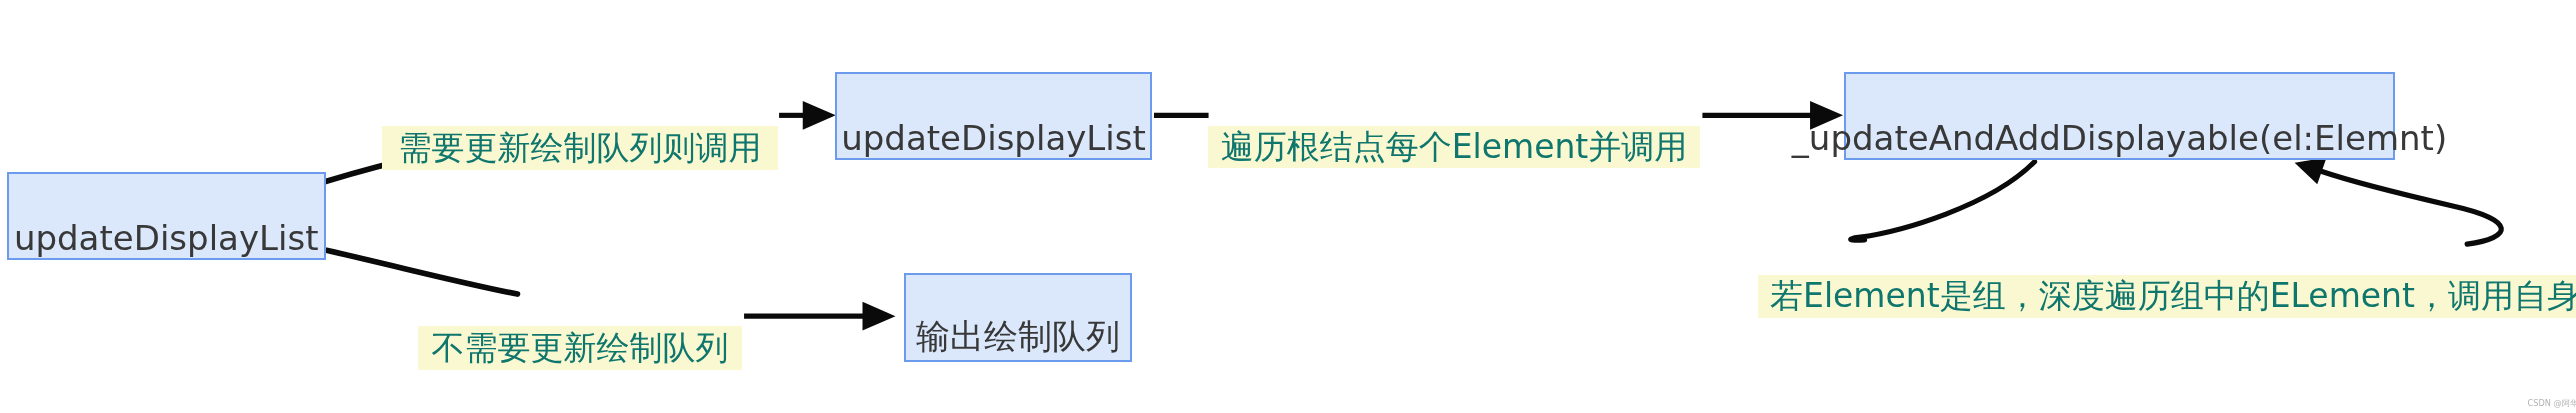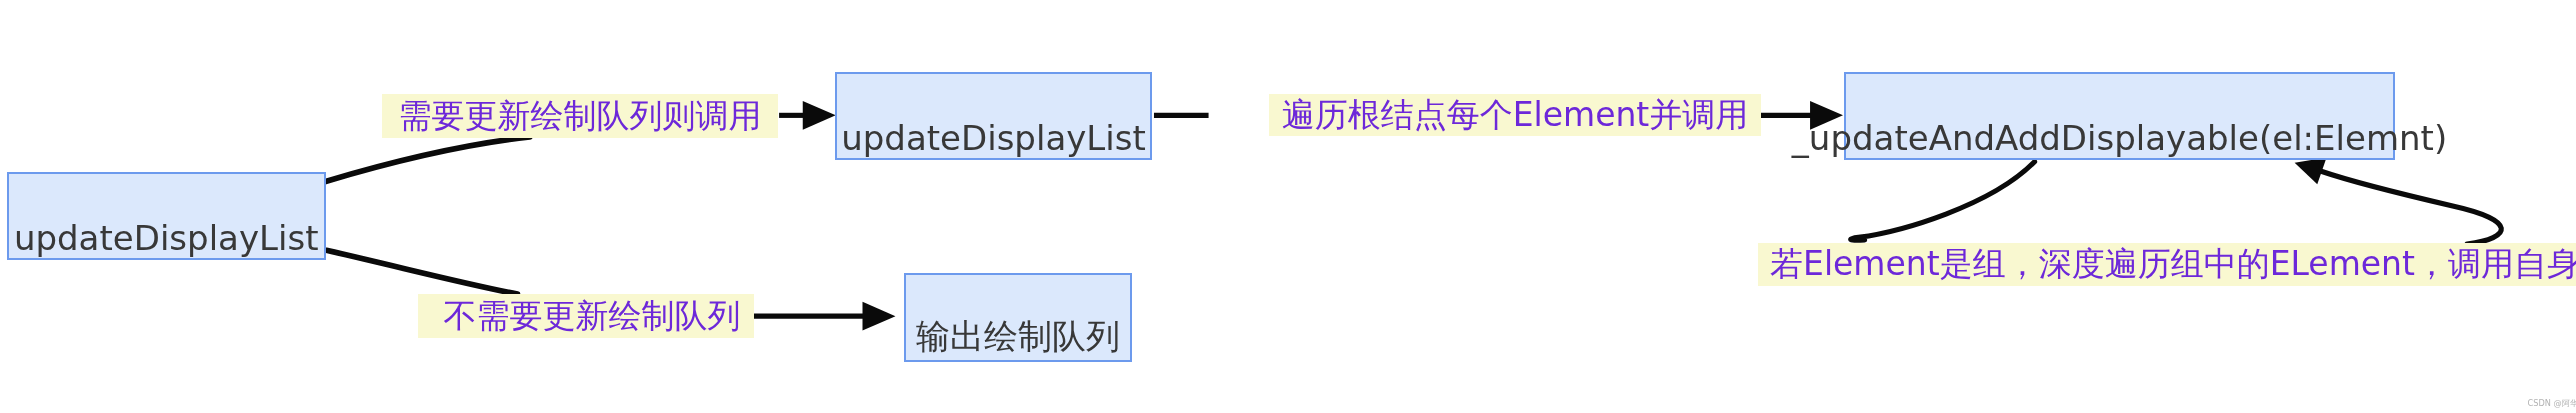--- a/index.html
+++ b/index.html
@@ -17,37 +17,38 @@
     border:2.1px solid #6c9aed;
     box-sizing:border-box;
     display:flex;align-items:flex-end;justify-content:center;
     font-size:34px;color:#383838;
     white-space:nowrap;
   }
   .elabel{
     position:absolute;z-index:2;
     background:#f9f8d0;
     display:flex;align-items:center;justify-content:center;
-    font-size:33px;color:#6d28d9;
+    font-size:33px;color:#0f766e;
     white-space:nowrap;
+    margin-top:32px;
   }
   .watermark{
     position:absolute;z-index:4;
     right:8.2px;top:398px;
     font-size:8.2px;color:#b3b3b3;
   }
   
   #n-root        {left:6.7px;   top:172px; width:319px;  height:88px;}
   #n-update2     {left:835px; top:72px; width:317px;  height:88px;}
   #n-updateadd   {left:1844px; top:72px; width:551px; height:88px;}
   #n-output      {left:896px; top:273px; width:228px;  height:89px;margin-left:8px;}
   
   #l-need        {left:382px;  top:94px; width:396px;  height:44px;}
-  #l-traverse    {left:1269px; top:94px; width:492px;  height:42px;}
-  #l-noneed      {left:418px;  top:294px; width:324px;  height:44px;padding-left:12px;}
+  #l-traverse    {left:1208px; top:94px; width:492px;  height:42px;}
+  #l-noneed      {left:418px;  top:294px; width:324px;  height:44px;}
   #l-group       {left:1758px; top:243px; width:834px; height:43px;}
 </style>
 </head>
 <body>
 
 <div class="canvas">
 
   <svg class="edges" width="2602" height="413" viewBox="0 0 5051 802" fill="none">
 
     <path d="M 633 352 C 790 305, 920 278, 1028 266" stroke="#0a0a0a" stroke-width="11" stroke-linecap="round"></path>

